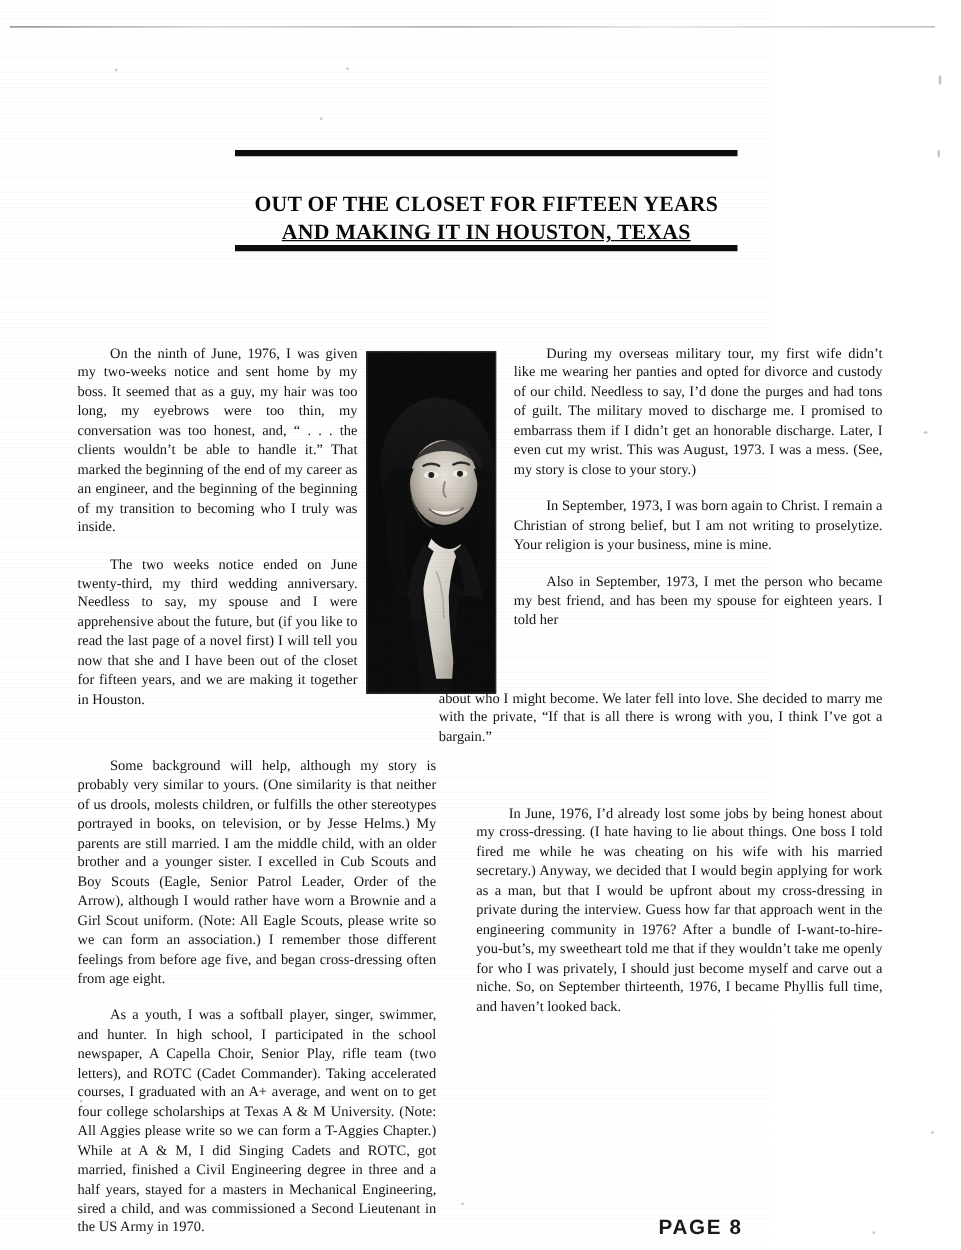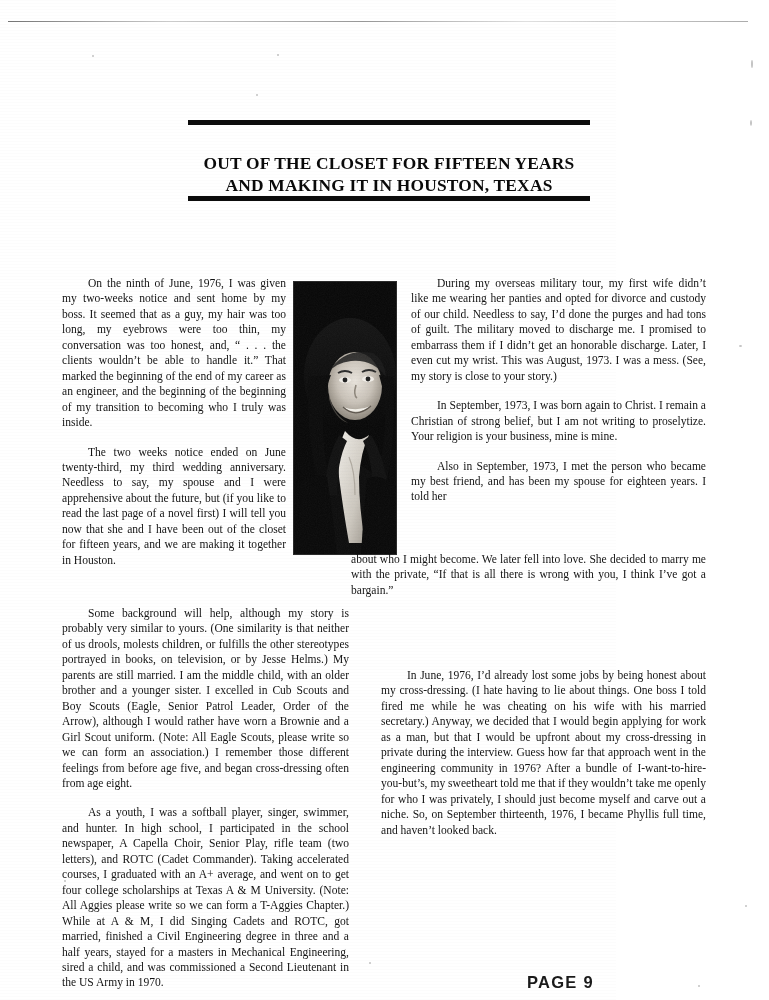--- a/index.html
+++ b/index.html
@@ -76,21 +76,21 @@
   .doc-title {
     font-family: "Liberation Serif", "DejaVu Serif", serif;
     font-weight: bold;
     font-size: 17.4px;
     line-height: 22px;
     letter-spacing: 0.2px;
     margin: 0;
     color: #0a0a0a;
     white-space: nowrap;
   }
-  .doc-title .line2 { display: block; }
+  .doc-title .line2 { display: block; text-decoration: underline; }
   .byline {
     font-family: "Liberation Serif", "DejaVu Serif", serif;
     font-weight: bold;
     font-size: 13.6px;
     margin: 25px 0 25px 0;
     color: #0a0a0a;
   }
 
   
   .col {
@@ -127,21 +127,21 @@
   }
   
   .col-left-low {
     left: 62px;
     top: 606px;
     width: 287px;
   }
   
   .col-right-low {
     left: 381px;
-    top: 668px;
+    top: 644px;
     width: 325px;
   }
 
   
   .photo {
     position: absolute;
     left: 293px;
     top: 281px;
     width: 104px;
     height: 274px;
@@ -290,16 +290,16 @@
 
   <div class="col col-left-low">
     <p>Some background will help, although my story is probably very similar to yours.  (One similarity is that neither of us drools, molests children, or fulfills the other stereotypes portrayed in books, on television, or by Jesse Helms.)  My parents are still married.  I am the middle child, with an older brother and a younger sister.  I excelled in Cub Scouts and Boy Scouts (Eagle, Senior Patrol Leader, Order of the Arrow), although I would rather have worn a Brownie and a Girl Scout uniform.  (Note: All Eagle Scouts, please write so we can form an association.)   I remember those different feelings from before age five, and began cross-dressing often from age eight.</p>
     <p>As a youth, I was a softball player, singer, swimmer, and hunter.  In high school, I participated in the school newspaper, A Capella Choir, Senior Play, rifle team (two letters), and ROTC (Cadet Commander).  Taking accelerated courses, I graduated with an A+ average, and went on to get four college scholarships at Texas A &amp; M University.  (Note: All Aggies please write so we can form a T-Aggies Chapter.)  While at A &amp; M, I did Singing Cadets and ROTC, got married, finished a Civil Engineering degree in three and a half years, stayed for a masters in Mechanical Engineering, sired a child, and was commissioned a Second Lieutenant in the US Army in 1970.</p>
   </div>
 
   <div class="col col-right-low">
     <p>In June, 1976, I’d already lost some jobs by being honest about my cross-dressing.  (I hate having to lie about things.  One boss I told fired me while he was cheating on his wife with his married secretary.)   Anyway, we decided that I would begin applying for work as a man, but that I would be upfront about my cross-dressing in private during the interview.  Guess how far that approach went in the engineering community in 1976?  After a bundle of I-want-to-hire-you-but’s, my sweetheart told me that if they wouldn’t take me openly for who I was privately, I should just become myself and carve out a niche.  So, on September thirteenth, 1976, I became Phyllis full time, and haven’t looked back.</p>
   </div>
 
-  <div class="page-footer">PAGE  9</div>
+  <div class="page-footer">PAGE  8</div>
 
   <div class="grain"></div>
 </div>
 
 </body></html>

